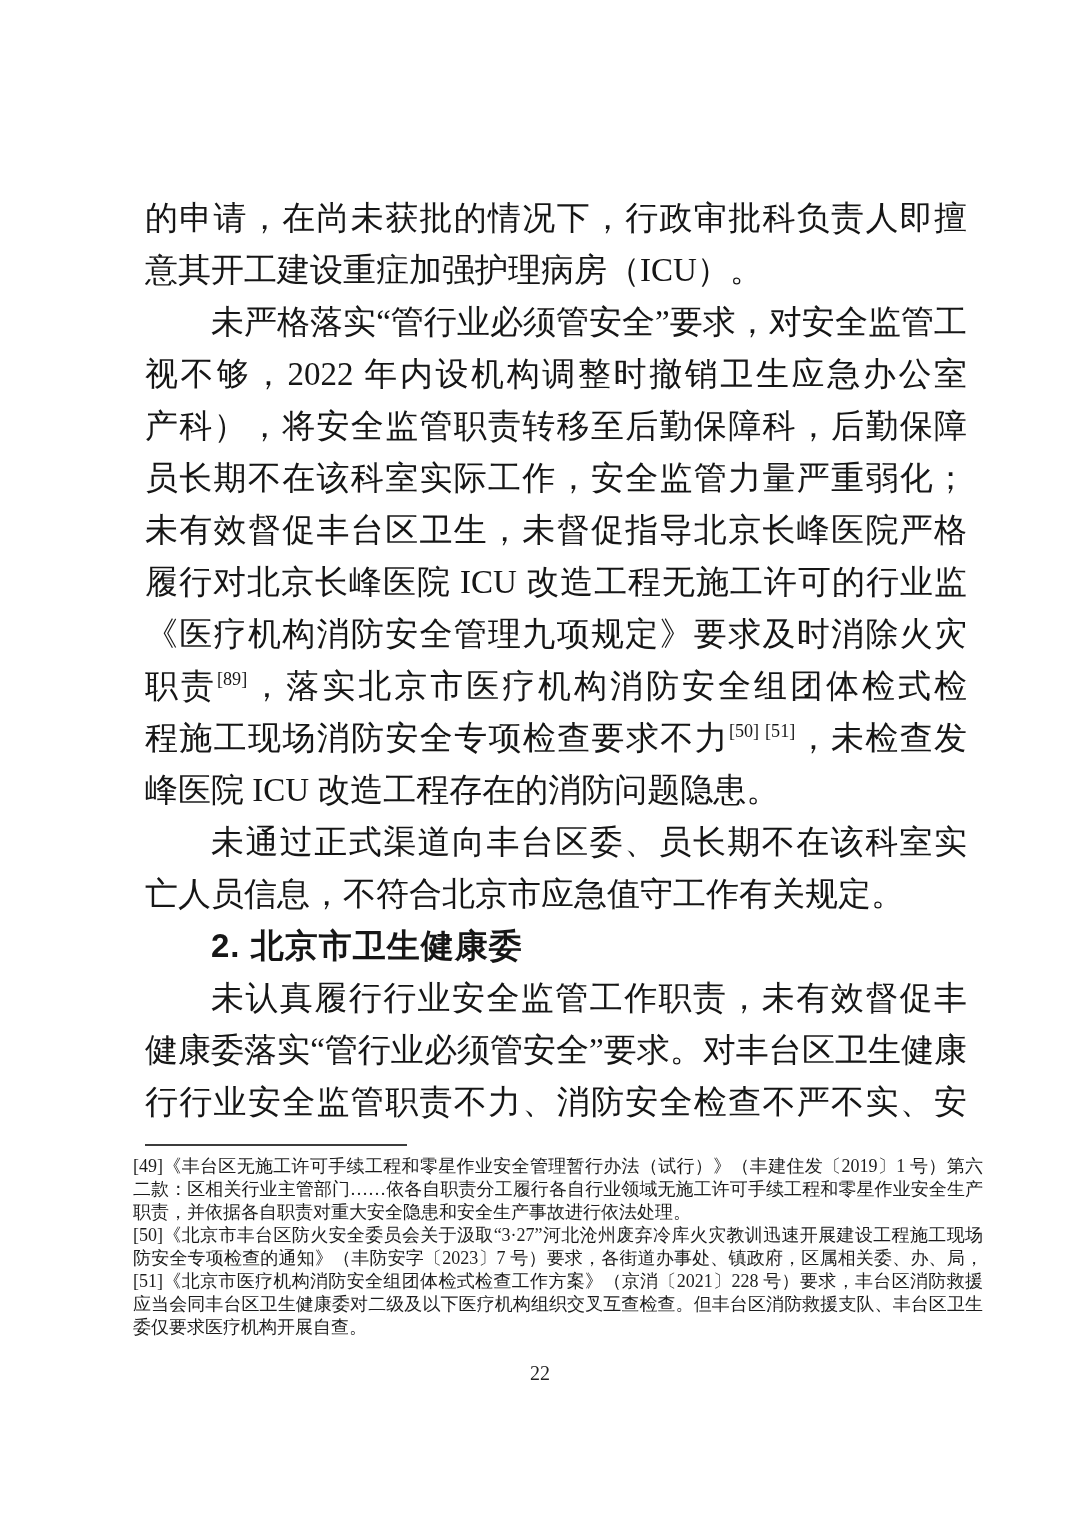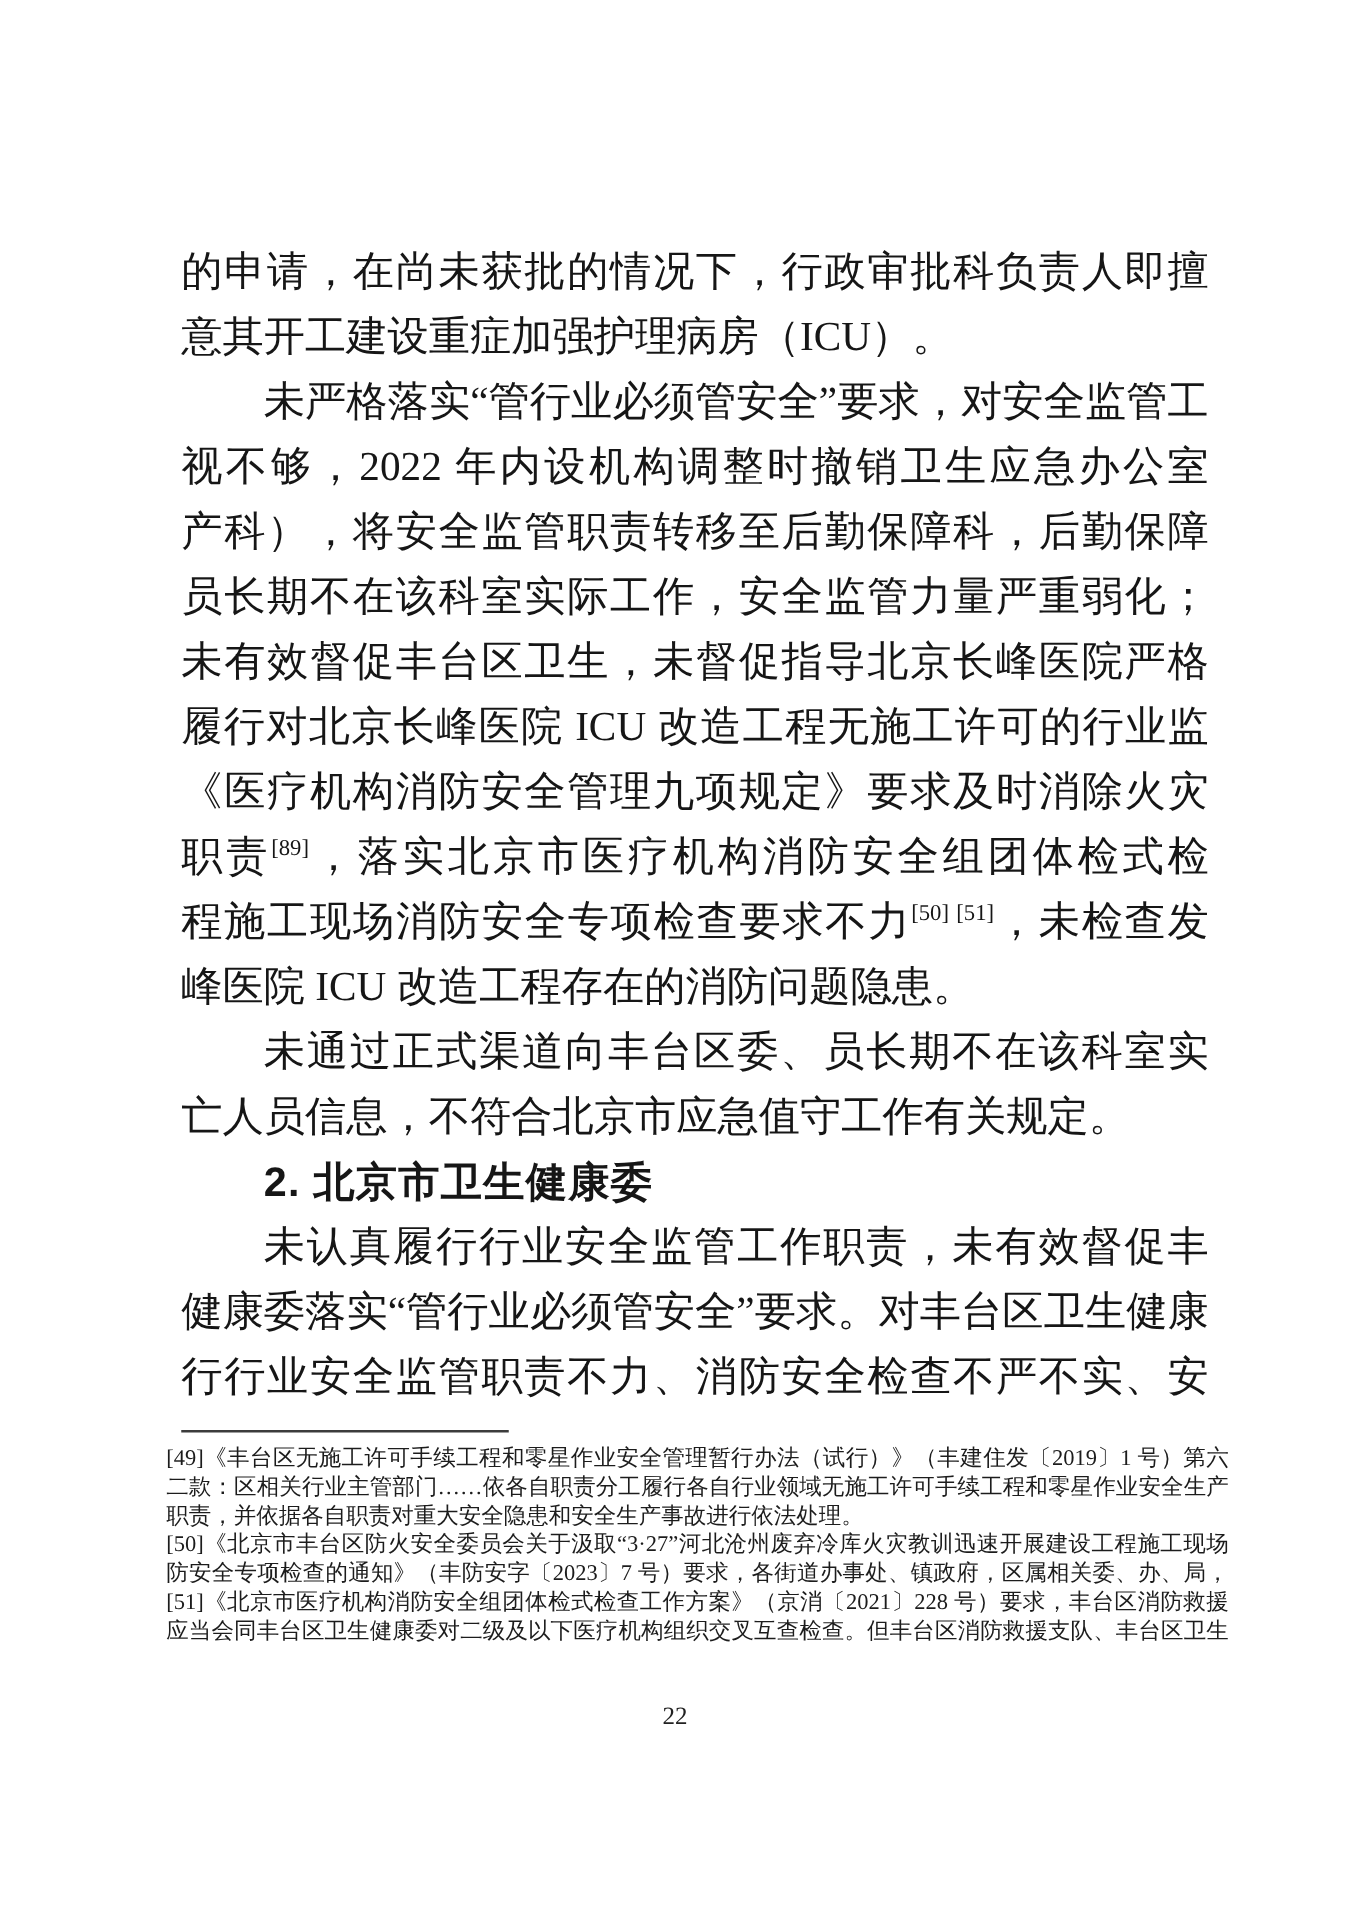--- a/index.html
+++ b/index.html
@@ -96,17 +96,18 @@
   <div class="fn-sep"></div>
 
   <div class="fn-block">
     <div class="fl just">[49]《丰台区无施工许可手续工程和零星作业安全管理暂行办法（试行）》（丰建住发〔2019〕1 号）第六条第</div>
     <div class="fl just">二款：区相关行业主管部门……依各自职责分工履行各自行业领域无施工许可手续工程和零星作业安全生产管理</div>
     <div class="fl">职责，并依据各自职责对重大安全隐患和安全生产事故进行依法处理。</div>
     <div class="fl just">[50]《北京市丰台区防火安全委员会关于汲取“3·27”河北沧州废弃冷库火灾教训迅速开展建设工程施工现场消</div>
     <div class="fl just">防安全专项检查的通知》（丰防安字〔2023〕7 号）要求，各街道办事处、镇政府，区属相关委、办、局，要将</div>
     <div class="fl just">[51]《北京市医疗机构消防安全组团体检式检查工作方案》（京消〔2021〕228 号）要求，丰台区消防救援支队</div>
     <div class="fl just">应当会同丰台区卫生健康委对二级及以下医疗机构组织交叉互查检查。但丰台区消防救援支队、丰台区卫生健康</div>
+    <div class="fl">委仅要求医疗机构开展自查。</div>
   </div>
 
   <div class="page-number">22</div>
 
 </div>
 
 </body></html>

